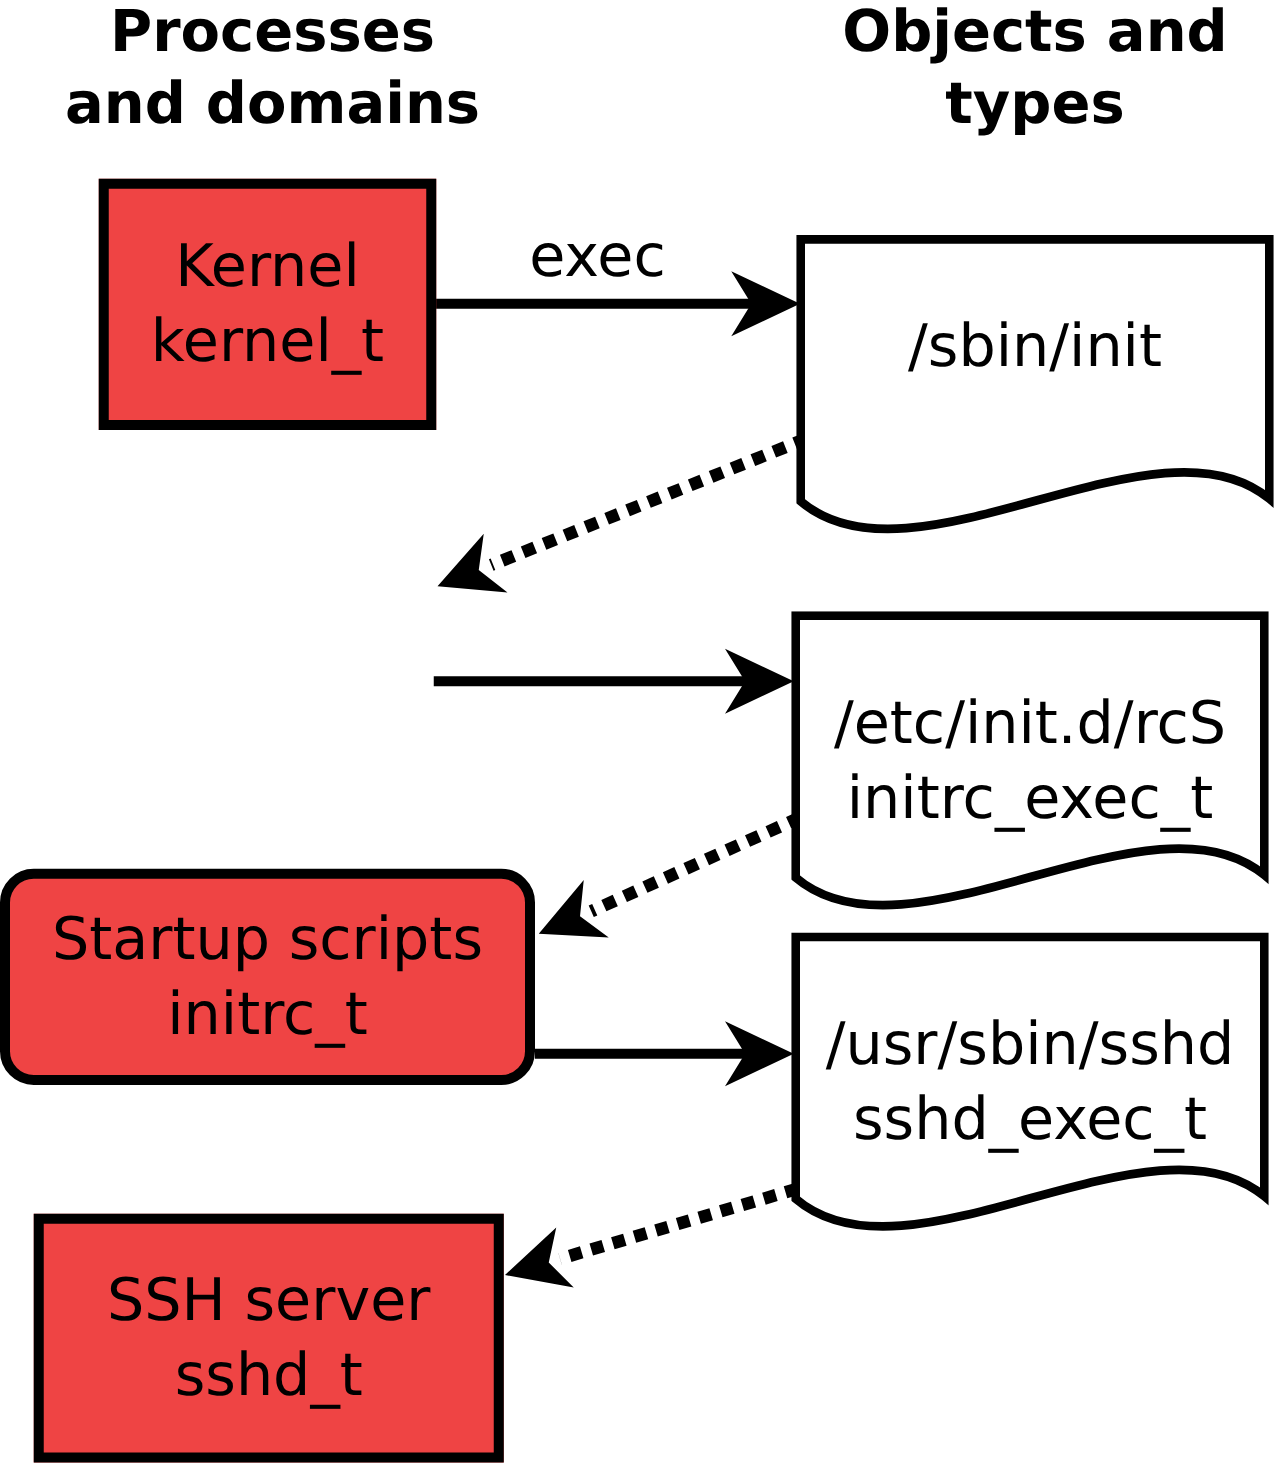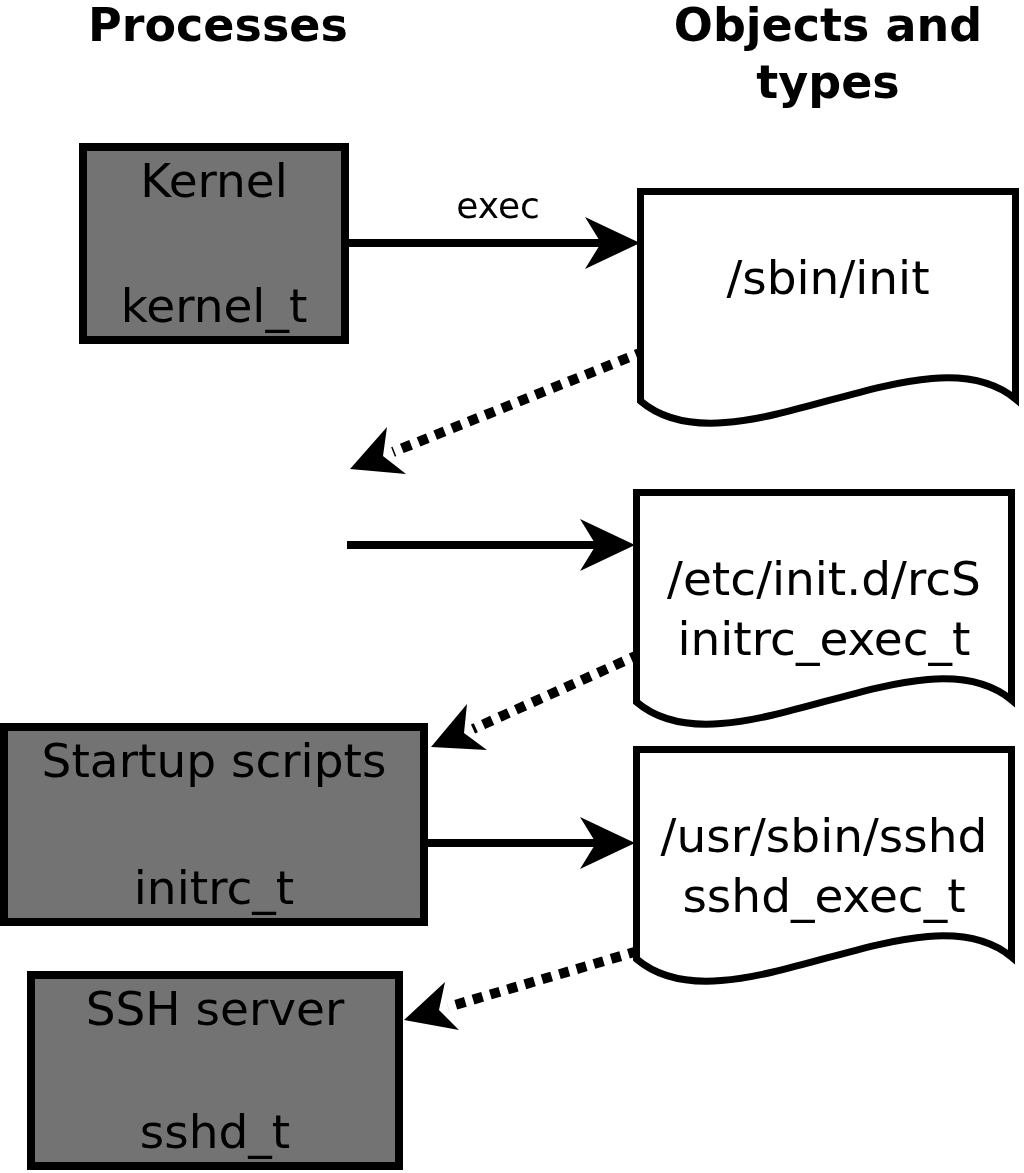--- a/index.html
+++ b/index.html
@@ -5,34 +5,34 @@
   html,body{margin:0;padding:0;background:#ffffff;}
   .canvas{
     position:relative;width:1024px;height:1173px;background:#ffffff;
     font-family:"DejaVu Sans","Liberation Sans",sans-serif;color:#000;overflow:hidden;padding-left:34px;
   }
   .hdr{
     position:absolute;text-align:center;font-weight:bold;
     font-size:46px;line-height:57px;white-space:nowrap;
   }
   .pbox{
-    position:absolute;border:8px solid #000;background:#737373;box-sizing:border-box;
-    display:flex;flex-direction:column;align-items:center;justify-content:space-between;
+    position:absolute;border:8px solid #000;background:#ef4444;box-sizing:border-box;
+    display:flex;flex-direction:column;align-items:center;justify-content:center;
     font-size:47px;line-height:60px;text-align:center;white-space:nowrap;
   }
   .doc{position:absolute;}
   .doc svg{display:block;}
   .doc-text{
     position:absolute;left:0;top:32px;width:100%;text-align:center;
     font-size:47px;line-height:60px;white-space:nowrap;margin-top:28px;
   }
   .arrows{position:absolute;left:0;top:0;}
   .exec-label{
-    position:absolute;left:438px;top:176px;width:120px;text-align:center;
-    font-size:36px;line-height:60px;
+    position:absolute;left:418px;top:176px;width:120px;text-align:center;
+    font-size:47px;line-height:60px;
   }
 </style>
 </head>
 <body>
 
 <div class="canvas">
 
   <svg class="arrows" width="1024" height="1173" viewBox="0 0 1024 1173" fill="none">
 
     <g>
@@ -61,35 +61,36 @@
     </g>
 
     <g>
       <line x1="638" y1="951" x2="448" y2="1007" stroke="#000" stroke-width="10" stroke-dasharray="10 8"></line>
       <polygon points="404,1020 445,982 439,1010 459,1030" fill="#000"></polygon>
     </g>
   </svg>
 
   <div class="hdr" style="left:36px;top:-3px;width:364px;">
     <div>Processes</div>
+    <div>and domains</div>
   </div>
   <div class="hdr" style="left:648px;top:-3px;width:360px;">
     <div>Objects and</div>
     <div>types</div>
   </div>
 
   <div class="exec-label">exec</div>
 
   <div class="pbox" style="left:79px;top:143px;width:270px;height:201px;">
     <div>Kernel</div>
     <div>kernel_t</div>
   </div>
 
 
-  <div class="pbox" style="left:0px;top:723px;width:428px;height:203px;">
+  <div class="pbox" style="left:0px;top:695px;width:428px;height:173px;border-radius:27px;">
     <div>Startup scripts</div>
     <div>initrc_t</div>
   </div>
 
   <div class="pbox" style="left:27px;top:971px;width:376px;height:199px;">
     <div>SSH server</div>
     <div>sshd_t</div>
   </div>
 
   <div class="doc" style="left:637px;top:188px;">

